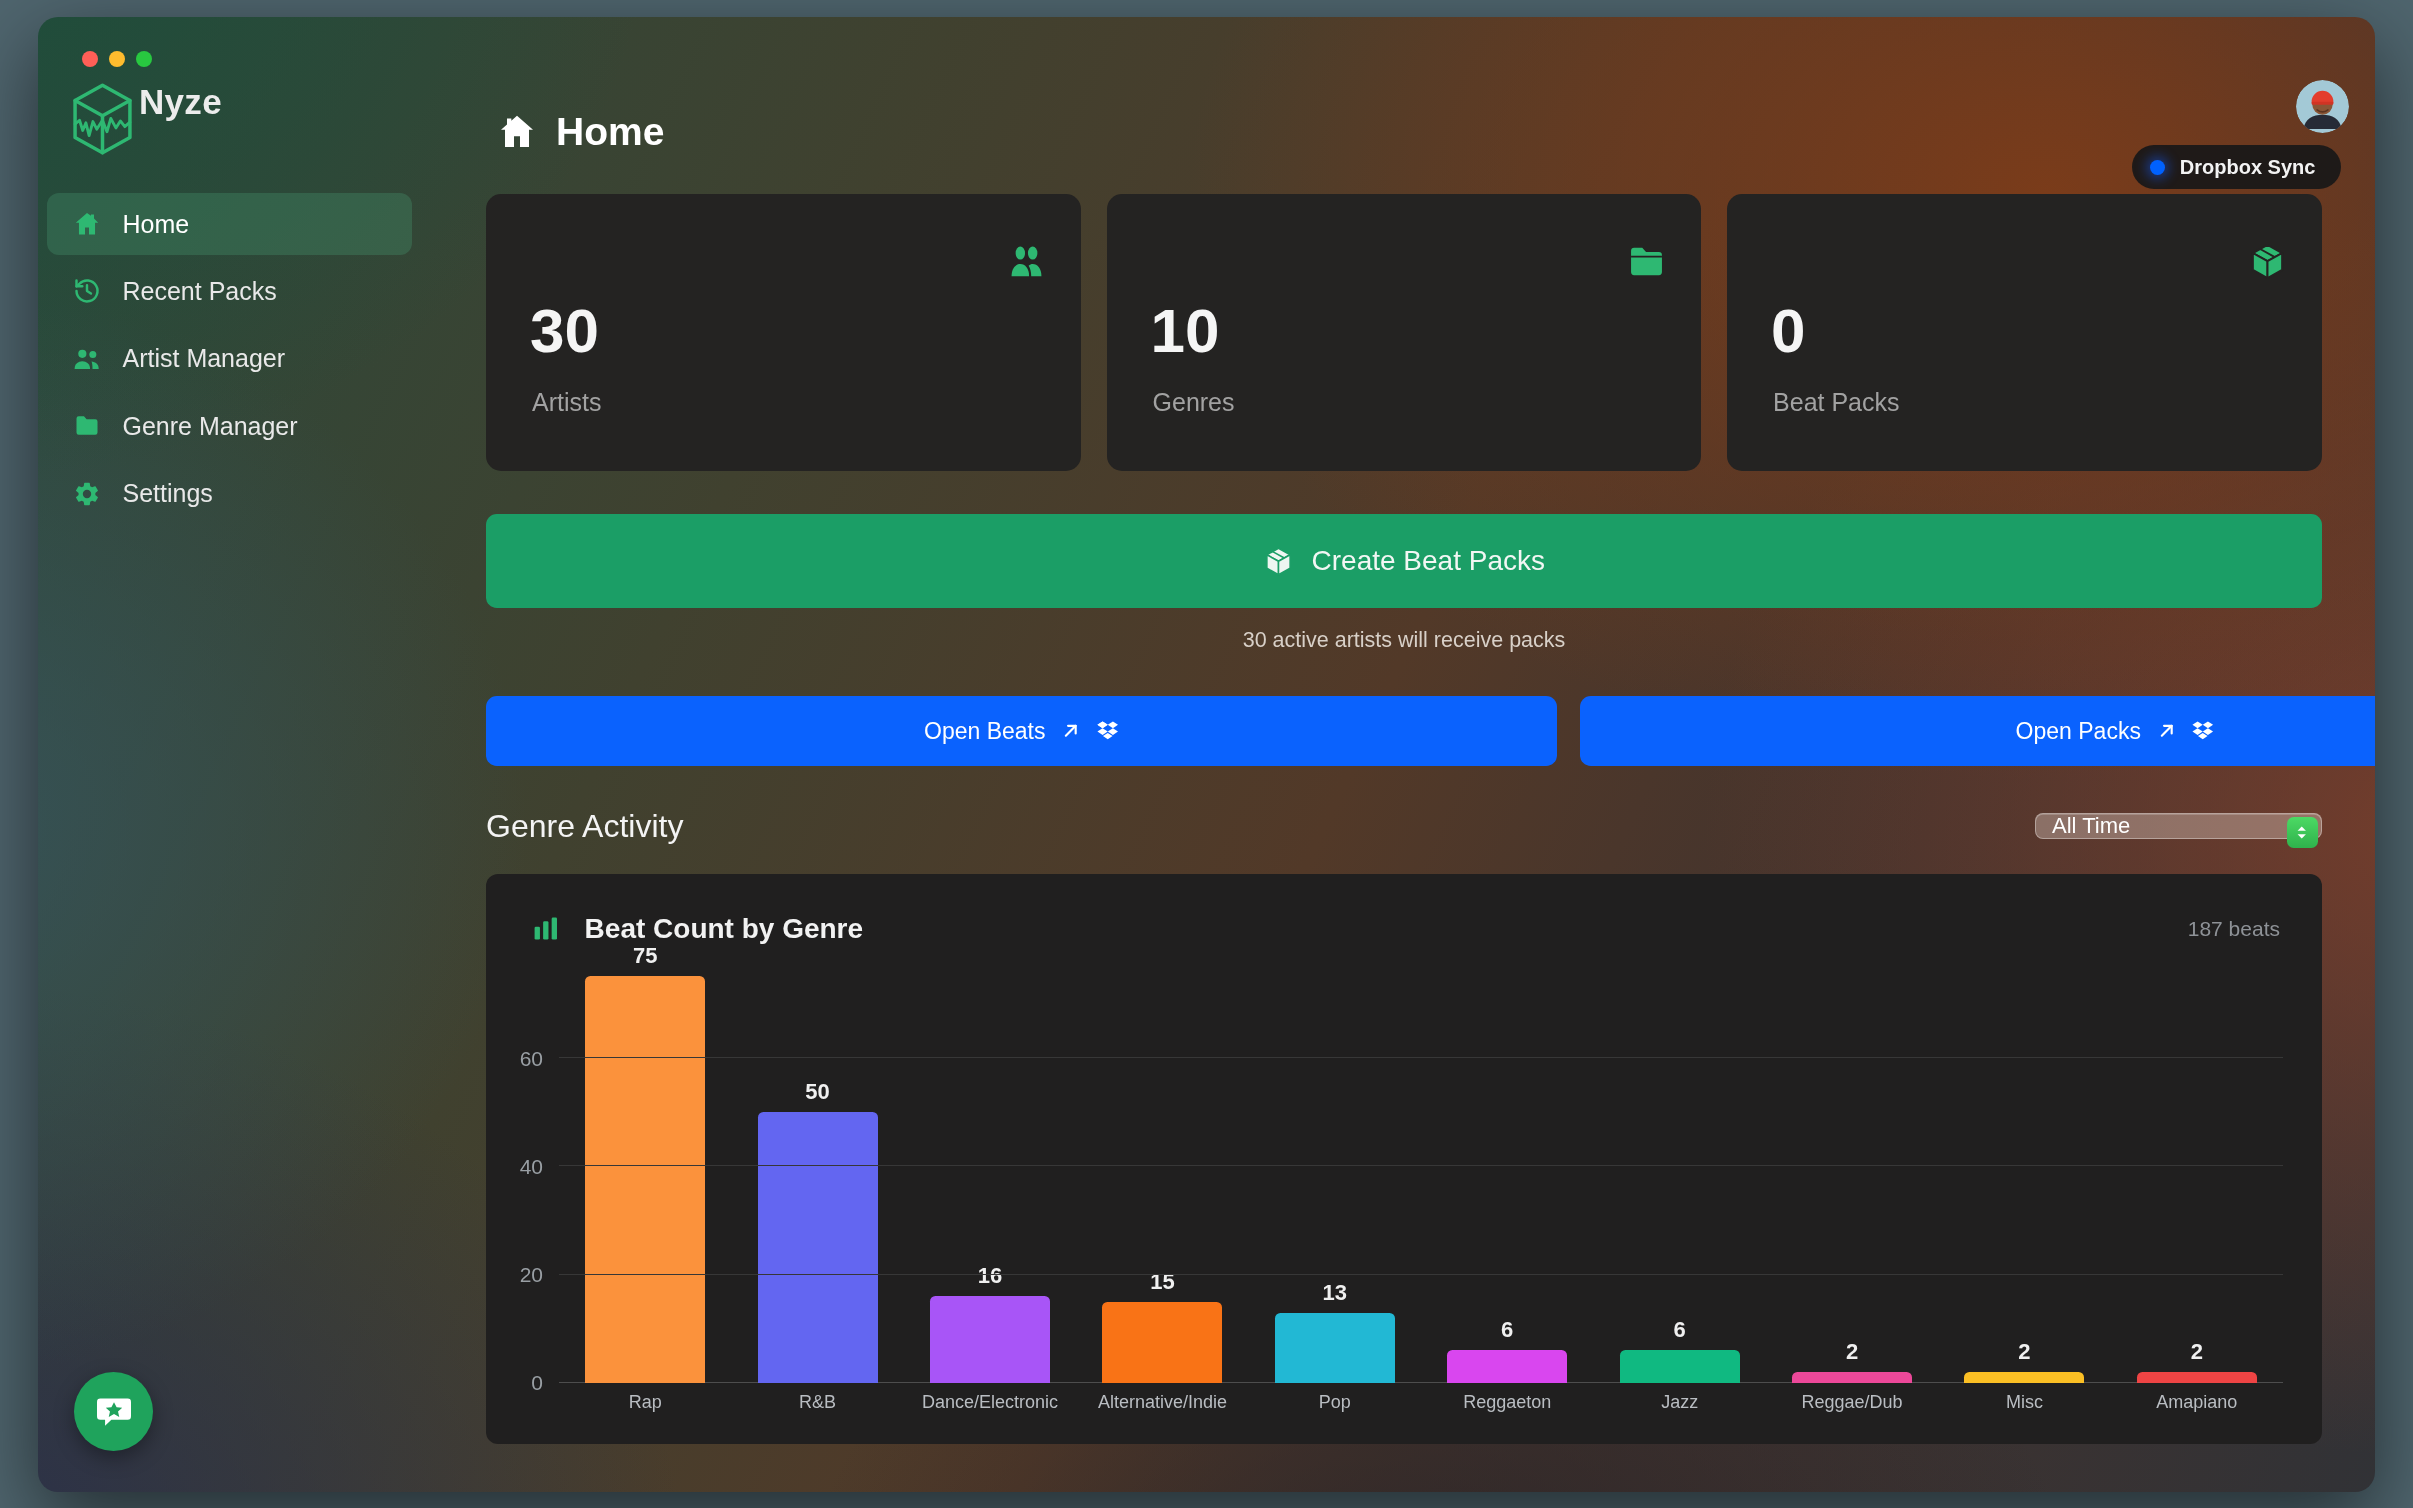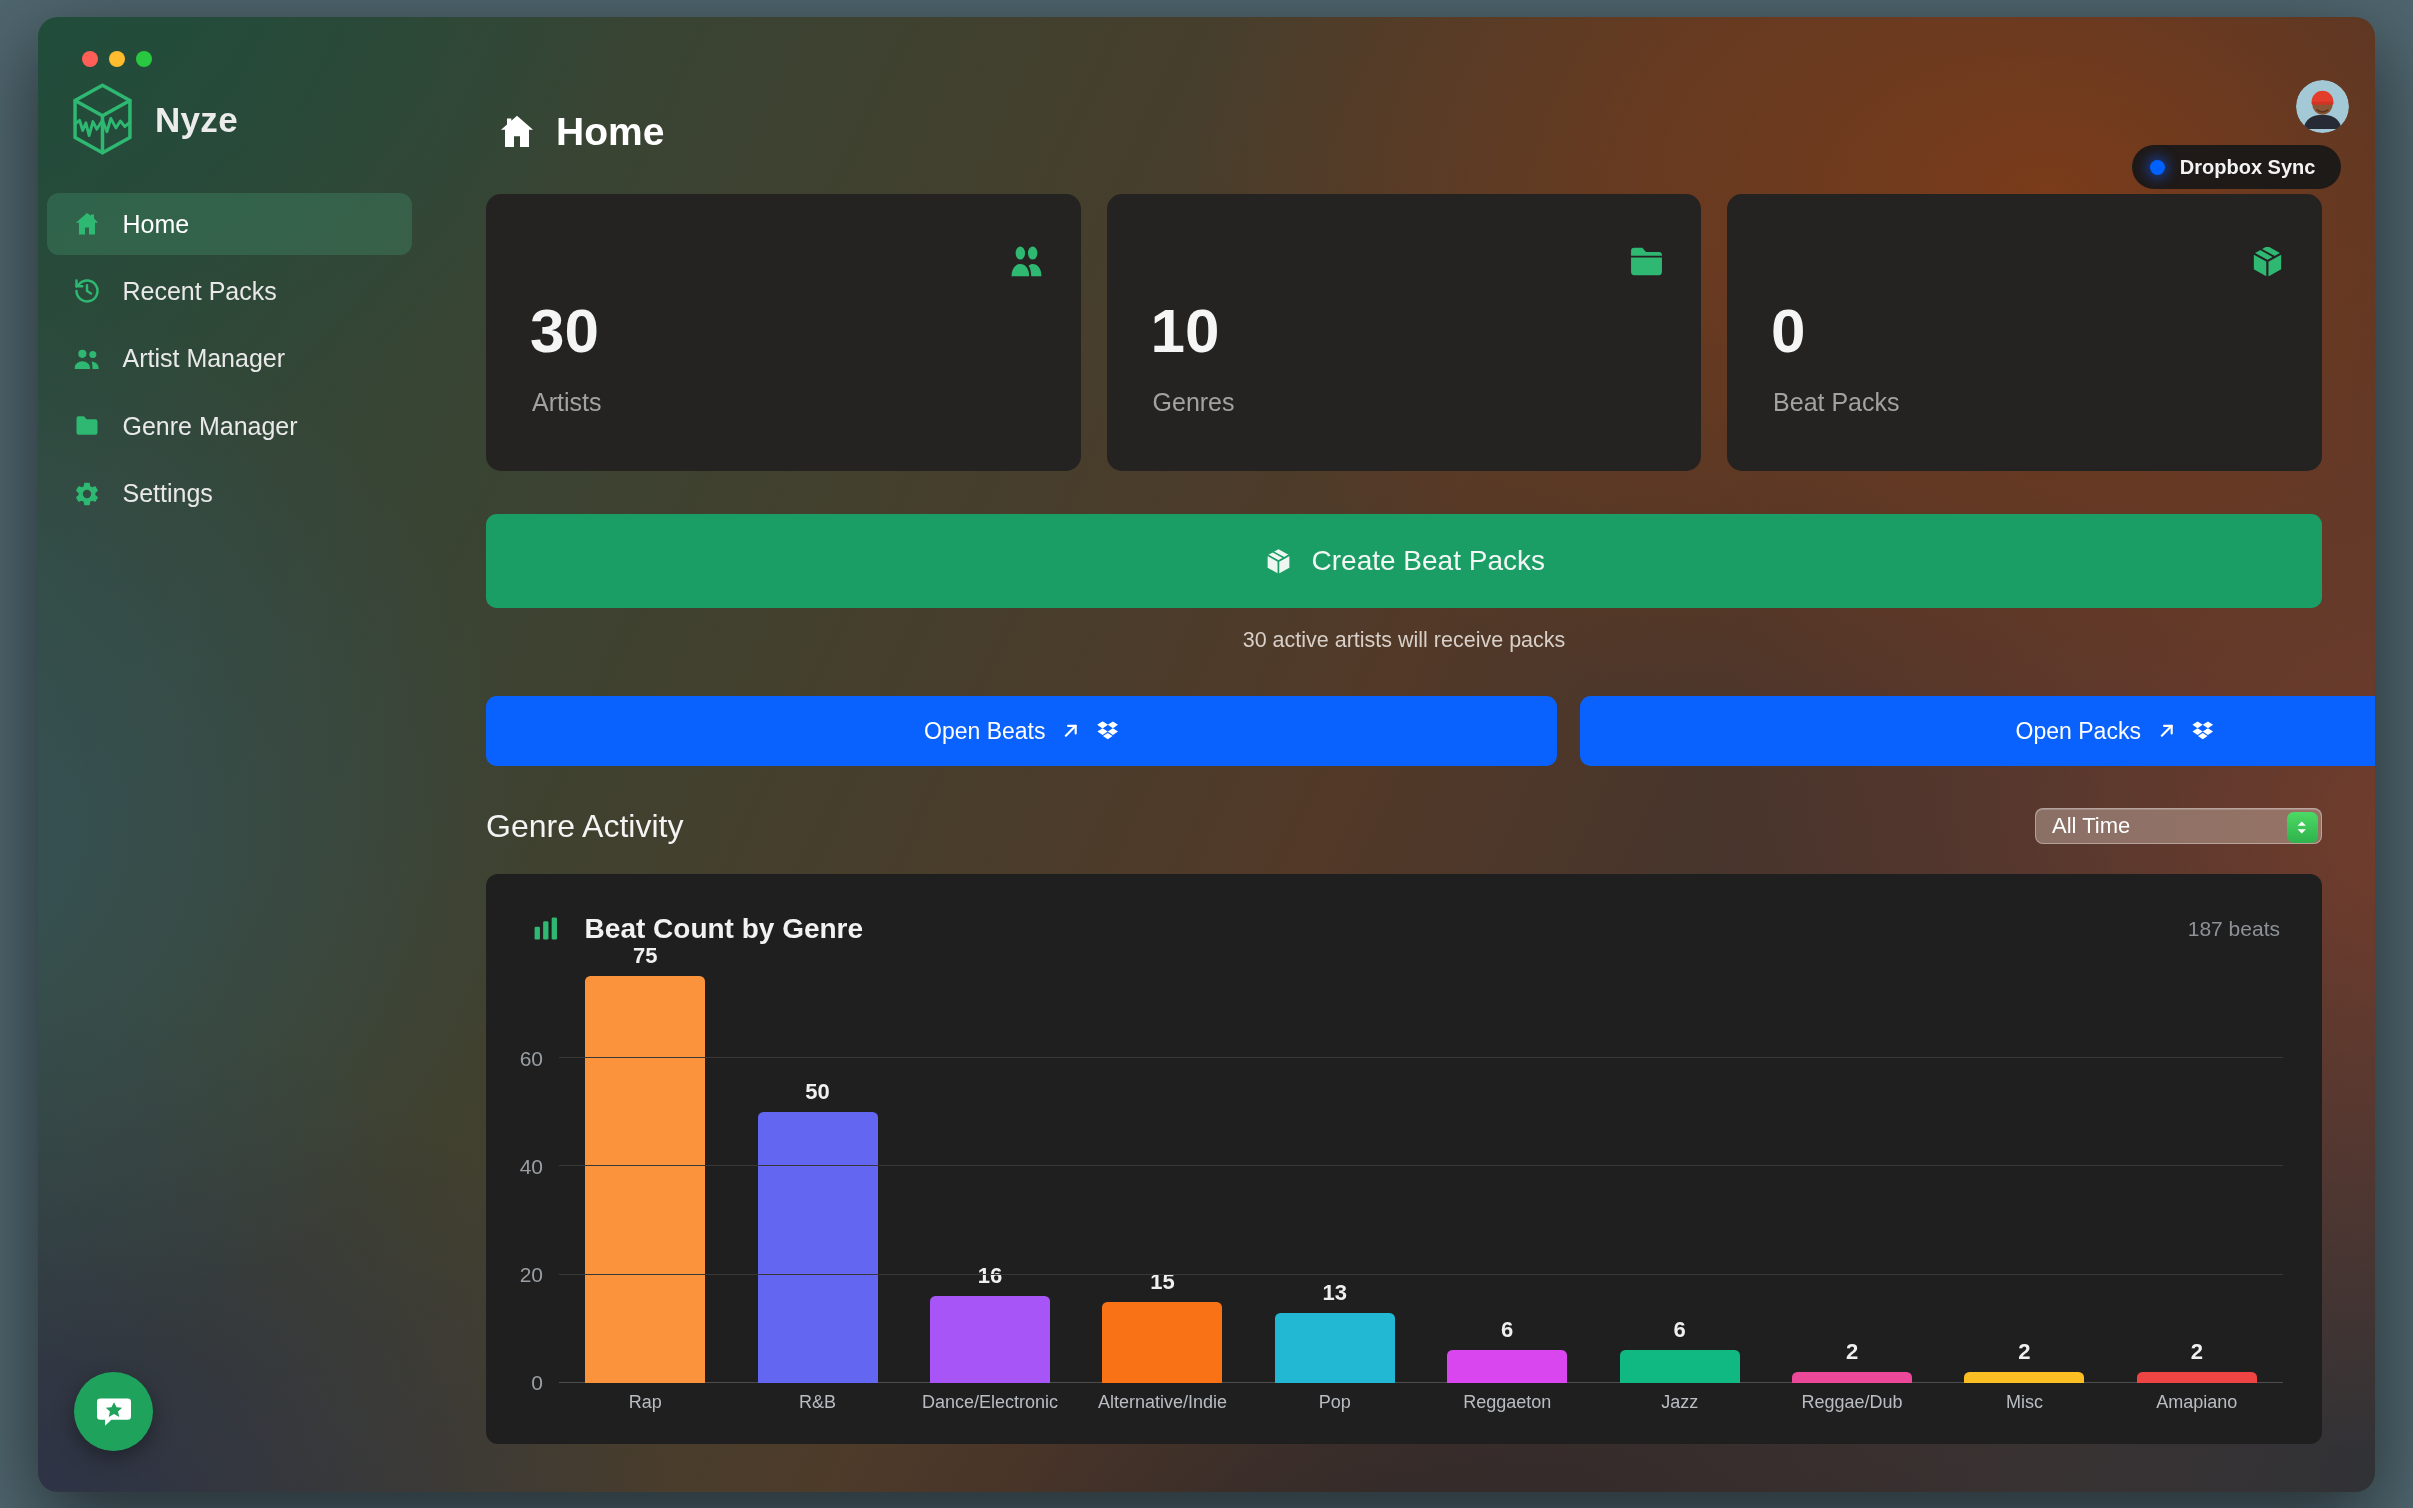--- a/index.html
+++ b/index.html
@@ -23,21 +23,21 @@
       radial-gradient(1279px 1010px at -4% 105%, rgba(42,46,76,0.95) 0%, rgba(42,46,76,0) 58%),
       radial-gradient(1077px 808px at 60% 110%, rgba(40,36,40,0.85) 0%, rgba(40,36,40,0) 60%),
       linear-gradient(115deg, #2a4a3c 0%, #40412f 30%, #523928 55%, #42332e 75%, #313236 100%);
   }
   
   .traffic { position:absolute; top:34px; left:44px; display:flex; gap:10.8px; }
   .tl { width:16px; height:16px; border-radius:50%; }
   .tl.red{ background:#ff5f57; } .tl.yellow{ background:#febc2e; } .tl.green{ background:#28c840; }
 
   
-  .brand { position:absolute; left:32px; top:65px; display:flex; align-items:center; gap:20px; }
+  .brand { position:absolute; left:32px; top:65px; display:flex; align-items:flex-start; gap:4px; }
   .brand-name { font-size:35px; font-weight:700; color:#ececec; letter-spacing:0.3px; }
   .nav { position:absolute; left:9.4px; top:176px; width:365px; }
   .nav-item {
     display:flex; align-items:center; gap:21.5px; height:62px; margin-bottom:5.4px;
     padding-left:25.6px; border-radius:12px; cursor:pointer;
   }
   .nav-item.active { background:rgba(72,152,113,0.32); }
   .nav-label { font-size:25px; color:#e9e9e9; font-weight:500; }
   .nav-item.active .nav-label { color:#ffffff; }
   .nav-ic { width:28px; height:28px; flex:0 0 28px; }
@@ -82,21 +82,21 @@
   .open-btn {
     flex:1; height:70px; background:#0a62fe; border:none; border-radius:10.8px; cursor:pointer;
     display:flex; align-items:center; justify-content:center; gap:15px;
   }
   .open-btn span { font-size:23px; font-weight:500; color:#ffffff; }
 
   .section-row { position:absolute; left:448px; top:788px; width:1836px; height:42px;
     display:flex; align-items:center; justify-content:space-between; }
   .section-title { font-size:32px; font-weight:400; color:#f4f4f4; }
   .time-select {
-    position:relative; width:287px; height:36px; border-radius:8px; cursor:pointer;
+    position:relative; width:287px; height:26px; border-radius:8px; cursor:pointer;
     background:rgba(236,222,214,0.34); border:0.7px solid rgba(255,255,255,0.35);
     box-shadow:inset 0 0.7px 0 rgba(255,255,255,0.25);
     display:flex; align-items:center; padding-left:16px;
   }
   .time-select-value { font-size:22px; color:#ffffff; }
   .stepper {
     position:absolute; right:3.4px; top:3.4px; width:31px; height:31px; border-radius:6.7px;
     background:linear-gradient(#4cd964,#2fb24c);
     display:flex; align-items:center; justify-content:center;
   }

